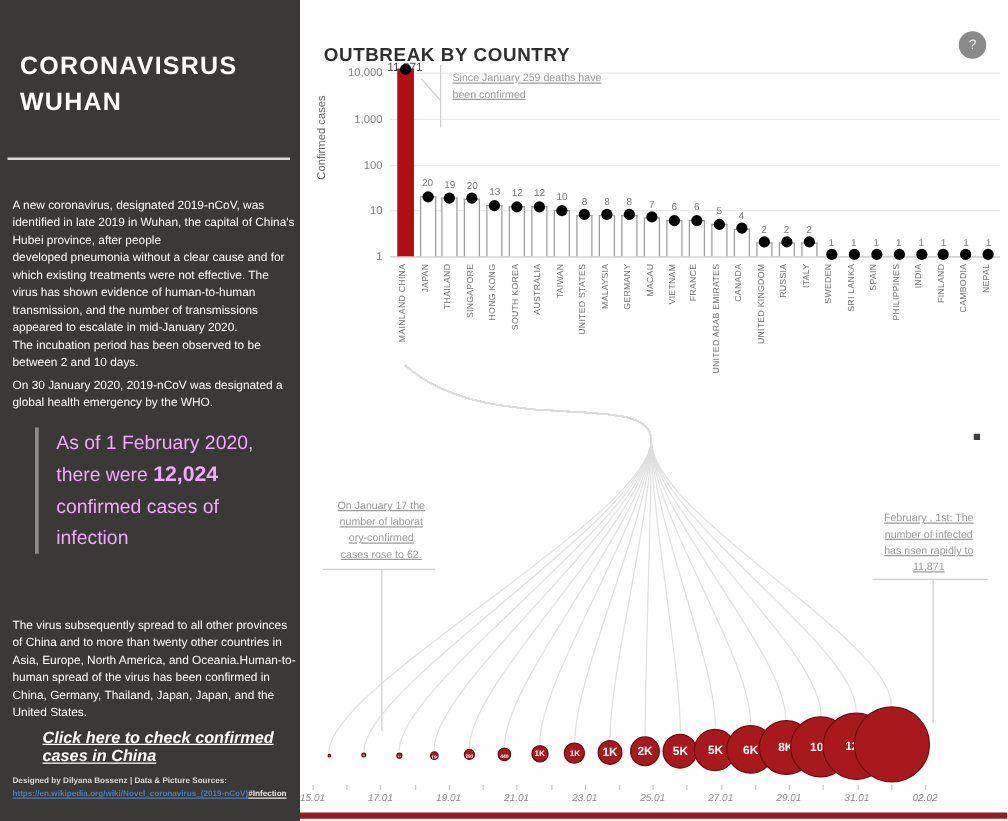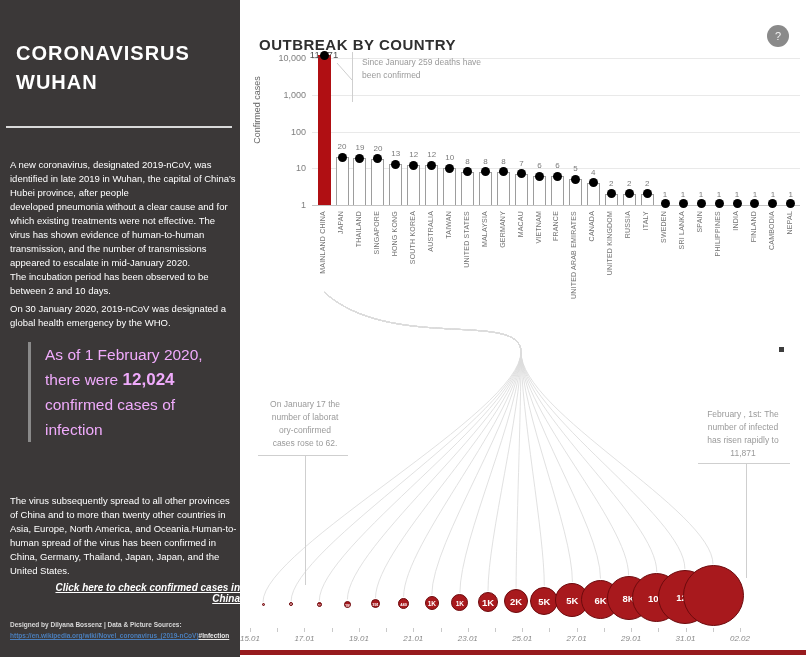--- a/index.html
+++ b/index.html
@@ -9,21 +9,21 @@
   #sidebar{position:absolute;left:0;top:0;width:240px;height:657px;background:#3b3838;color:#f5f5f5;}
   .side-title{position:absolute;left:16px;top:26px;font-size:20px;font-weight:bold;letter-spacing:1px;line-height:29px;color:#ffffff;}
   .side-title span{display:block;}
   .title-divider{position:absolute;left:6px;top:126px;width:226px;height:2px;background:#d9d9d9;}
   .side-p{position:absolute;font-size:9.5px;line-height:14px;color:#ffffff;white-space:pre-line;}
   #para1{left:10px;top:148px;width:226px;}
   #para2{left:10px;top:292px;width:226px;}
   #callout{position:absolute;left:28px;top:342px;width:182px;border-left:3px solid #8a8a8a;padding-left:14px;font-size:15.5px;line-height:25px;color:#f0abfc;}
   #callout strong{font-size:17px;font-weight:bold;}
   #para3{left:10px;top:484px;width:228px;}
-  .side-link{position:absolute;left:34px;top:582px;font-size:10px;font-weight:bold;font-style:italic;text-decoration:underline;color:#ffffff;cursor:pointer;text-align:right;}
+  .side-link{position:absolute;left:34px;top:582px;font-size:13px;font-weight:bold;font-style:italic;text-decoration:underline;color:#ffffff;cursor:pointer;}
   .footer{position:absolute;left:10px;top:619px;width:226px;font-size:6.5px;font-weight:bold;color:#d8d8d8;line-height:11px;}
   .footer a{color:#4a7ebb;text-decoration:underline;cursor:pointer;}
   .footer .suffix{color:#e8e8e8;text-decoration:underline;}
 
   
   #right-panel{position:absolute;left:240px;top:0;width:566px;height:657px;background:#ffffff;overflow:hidden;}
   .chart-title{position:absolute;left:19px;top:24px;font-size:15px;font-weight:bold;letter-spacing:.5px;color:#2f2f2f;z-index:3;}
   .help-btn{position:absolute;left:527px;top:25px;width:22px;height:22px;border-radius:50%;background:#8a8a8a;color:#f2f2f2;font-size:11px;line-height:22px;text-align:center;z-index:3;cursor:pointer;}
   #funnel{position:absolute;left:0;top:0;z-index:0;pointer-events:none;}
   #chart-layer{position:absolute;left:0;top:0;width:566px;height:657px;z-index:1;}
@@ -32,21 +32,21 @@
   .axisline{position:absolute;left:72px;width:488px;height:1px;background:#c4c4c4;}
   .ytick{position:absolute;left:28px;width:38px;text-align:right;font-size:9px;color:#7f7f7f;}
   .ylabel{position:absolute;left:-27px;top:104px;width:90px;height:12px;transform:rotate(-90deg);font-size:9px;color:#666;text-align:center;}
   .bar{position:absolute;width:13px;background:#ffffff;border:1px solid #9d9d9d;border-bottom:none;box-sizing:border-box;}
   .bar-red{background:#b00f13;border-color:#b00f13;}
   .dot{position:absolute;width:9px;height:9px;border-radius:50%;background:#000;}
   .bar-label{position:absolute;width:44px;text-align:center;font-size:8px;color:#7a7a7a;}
   .bar-label-first{font-size:9.5px;color:#4e4e4e;}
   .cname{position:absolute;top:211px;writing-mode:vertical-rl;transform:rotate(180deg);font-size:7px;letter-spacing:.2px;color:#737373;white-space:nowrap;}
 
-  .ann{position:absolute;font-size:8.5px;line-height:13px;color:#9a9a9a;white-space:pre-line;z-index:2;}
+  .ann{position:absolute;font-size:8.5px;line-height:13px;color:#9a9a9a;white-space:pre-line;z-index:2;text-decoration:underline;}
   .center{text-align:center;}
   .hline{position:absolute;height:1px;background:#cfcfcf;z-index:2;}
   .vline{position:absolute;width:1px;background:#cfcfcf;z-index:2;}
   .sq{position:absolute;left:539px;top:347px;width:5px;height:5px;background:#3d3d3d;z-index:2;}
 
   .bubble{position:absolute;border-radius:50%;background:#a8191d;border:1px solid #6d0a0d;box-sizing:border-box;color:#ffffff;font-weight:bold;text-align:center;overflow:hidden;white-space:nowrap;}
   .dtick{position:absolute;top:628px;width:1px;height:4px;background:#c9c9c9;}
   .date-label{position:absolute;top:634px;width:32px;text-align:center;font-size:8px;color:#8a8a8a;font-style:italic;}
   .bottom-strip{position:absolute;left:0;top:650px;width:566px;height:5px;background:#971b1e;z-index:2;}
 </style>

